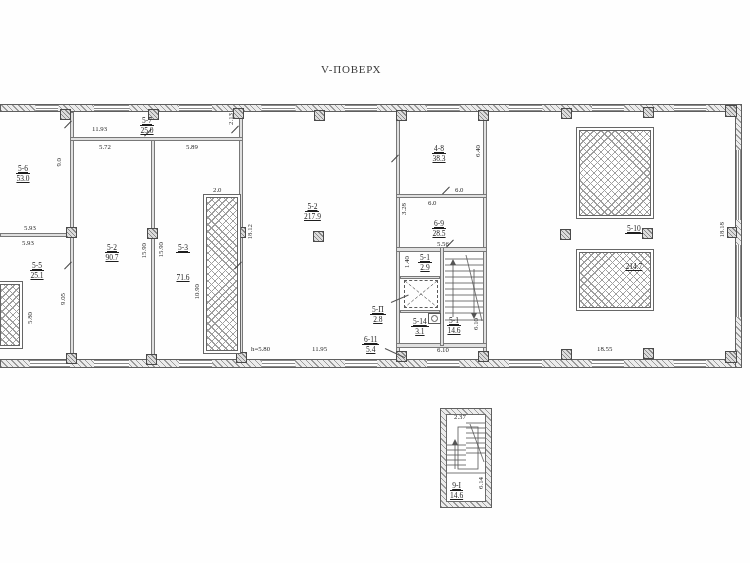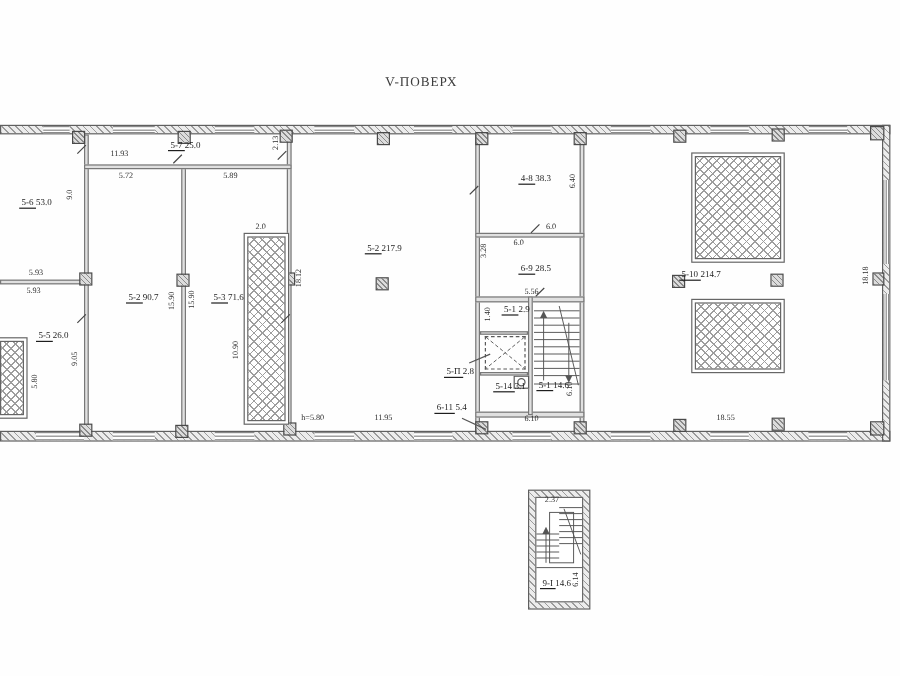--- a/index.html
+++ b/index.html
@@ -31,22 +31,22 @@
   .shaft-in{width:100%;height:100%;box-sizing:border-box;border:1px solid #666;
      background:repeating-linear-gradient(45deg,transparent 0 4px,#9e9e9e 4px 5px),
                 repeating-linear-gradient(135deg,transparent 0 4px,#9e9e9e 4px 5px);}
 
   .lift{position:absolute;box-sizing:border-box;border:1px dashed #5a5a5a;}
   .wc{position:absolute;box-sizing:border-box;border:1px solid #5a5a5a;background:#fff;
       display:flex;align-items:center;justify-content:center;}
   .wc::after{content:"";width:5px;height:5px;border:1px solid #5a5a5a;border-radius:50%;}
 
   
-  .room{position:absolute;display:flex;flex-direction:row;align-items:flex-start;
-        font-size:7.5px;line-height:1.25;color:#1e1e1e;white-space:nowrap;}
+  .room{position:absolute;display:flex;flex-direction:column;align-items:center;
+        font-size:7.5px;line-height:1.25;color:#1e1e1e;white-space:nowrap;text-decoration:underline;}
   .room .num{border-bottom:1px solid #1e1e1e;padding:0 2px;}
 
   .dim{position:absolute;font-size:6.8px;color:#2e2e2e;white-space:nowrap;}
   .dimv{writing-mode:vertical-rl;transform:rotate(180deg);}
 
   .tick{position:absolute;width:10px;height:1px;background:#444;transform:rotate(-45deg);}
   .leader{position:absolute;height:1px;background:#555;transform-origin:0 50%;}
   svg{position:absolute;overflow:visible;}
 </style>
 </head>
@@ -172,27 +172,27 @@
     <span>53.0</span>
   </div>
   <div class="room" style="left:140px;top:116px;">
     <span class="num">5-7</span>
     <span>25.0</span>
   </div>
   <div class="room" style="left:105px;top:243px;">
     <span class="num">5-2</span>
     <span>90.7</span>
   </div>
-  <div class="room" style="left:176px;top:243px;">
+  <div class="room" style="left:176px;top:243px;gap:20px;">
     <span class="num">5-3</span>
     <span>71.6</span>
   </div>
-  <div class="room" style="left:30px;top:275px;">
+  <div class="room" style="left:30px;top:261px;">
     <span class="num">5-5</span>
-    <span>26.0</span>
+    <span>25.1</span>
   </div>
   <div class="room" style="left:304px;top:202px;">
     <span class="num">5-2</span>
     <span>217.9</span>
   </div>
   <div class="room" style="left:432px;top:144px;">
     <span class="num">4-8</span>
     <span>38.3</span>
   </div>
   <div class="room" style="left:432px;top:219px;">
@@ -212,21 +212,21 @@
     <span>3.1</span>
   </div>
   <div class="room" style="left:447px;top:316px;">
     <span class="num">5-1</span>
     <span>14.6</span>
   </div>
   <div class="room" style="left:362px;top:335px;">
     <span class="num">6-11</span>
     <span>5.4</span>
   </div>
-  <div class="room" style="left:566px;top:224px;">
+  <div class="room" style="left:625px;top:224px;gap:28px;">
     <span class="num">5-10</span>
     <span>214.7</span>
   </div>
 
   <span class="dim" style="left:92px;top:125px;">11.93</span>
   <span class="dim" style="left:99px;top:143px;">5.72</span>
   <span class="dim" style="left:186px;top:143px;">5.89</span>
   <span class="dim dimv" style="left:227px;top:113px;">2.13</span>
   <span class="dim dimv" style="left:55px;top:158px;">9.0</span>
   <span class="dim" style="left:24px;top:224px;">5.93</span>

